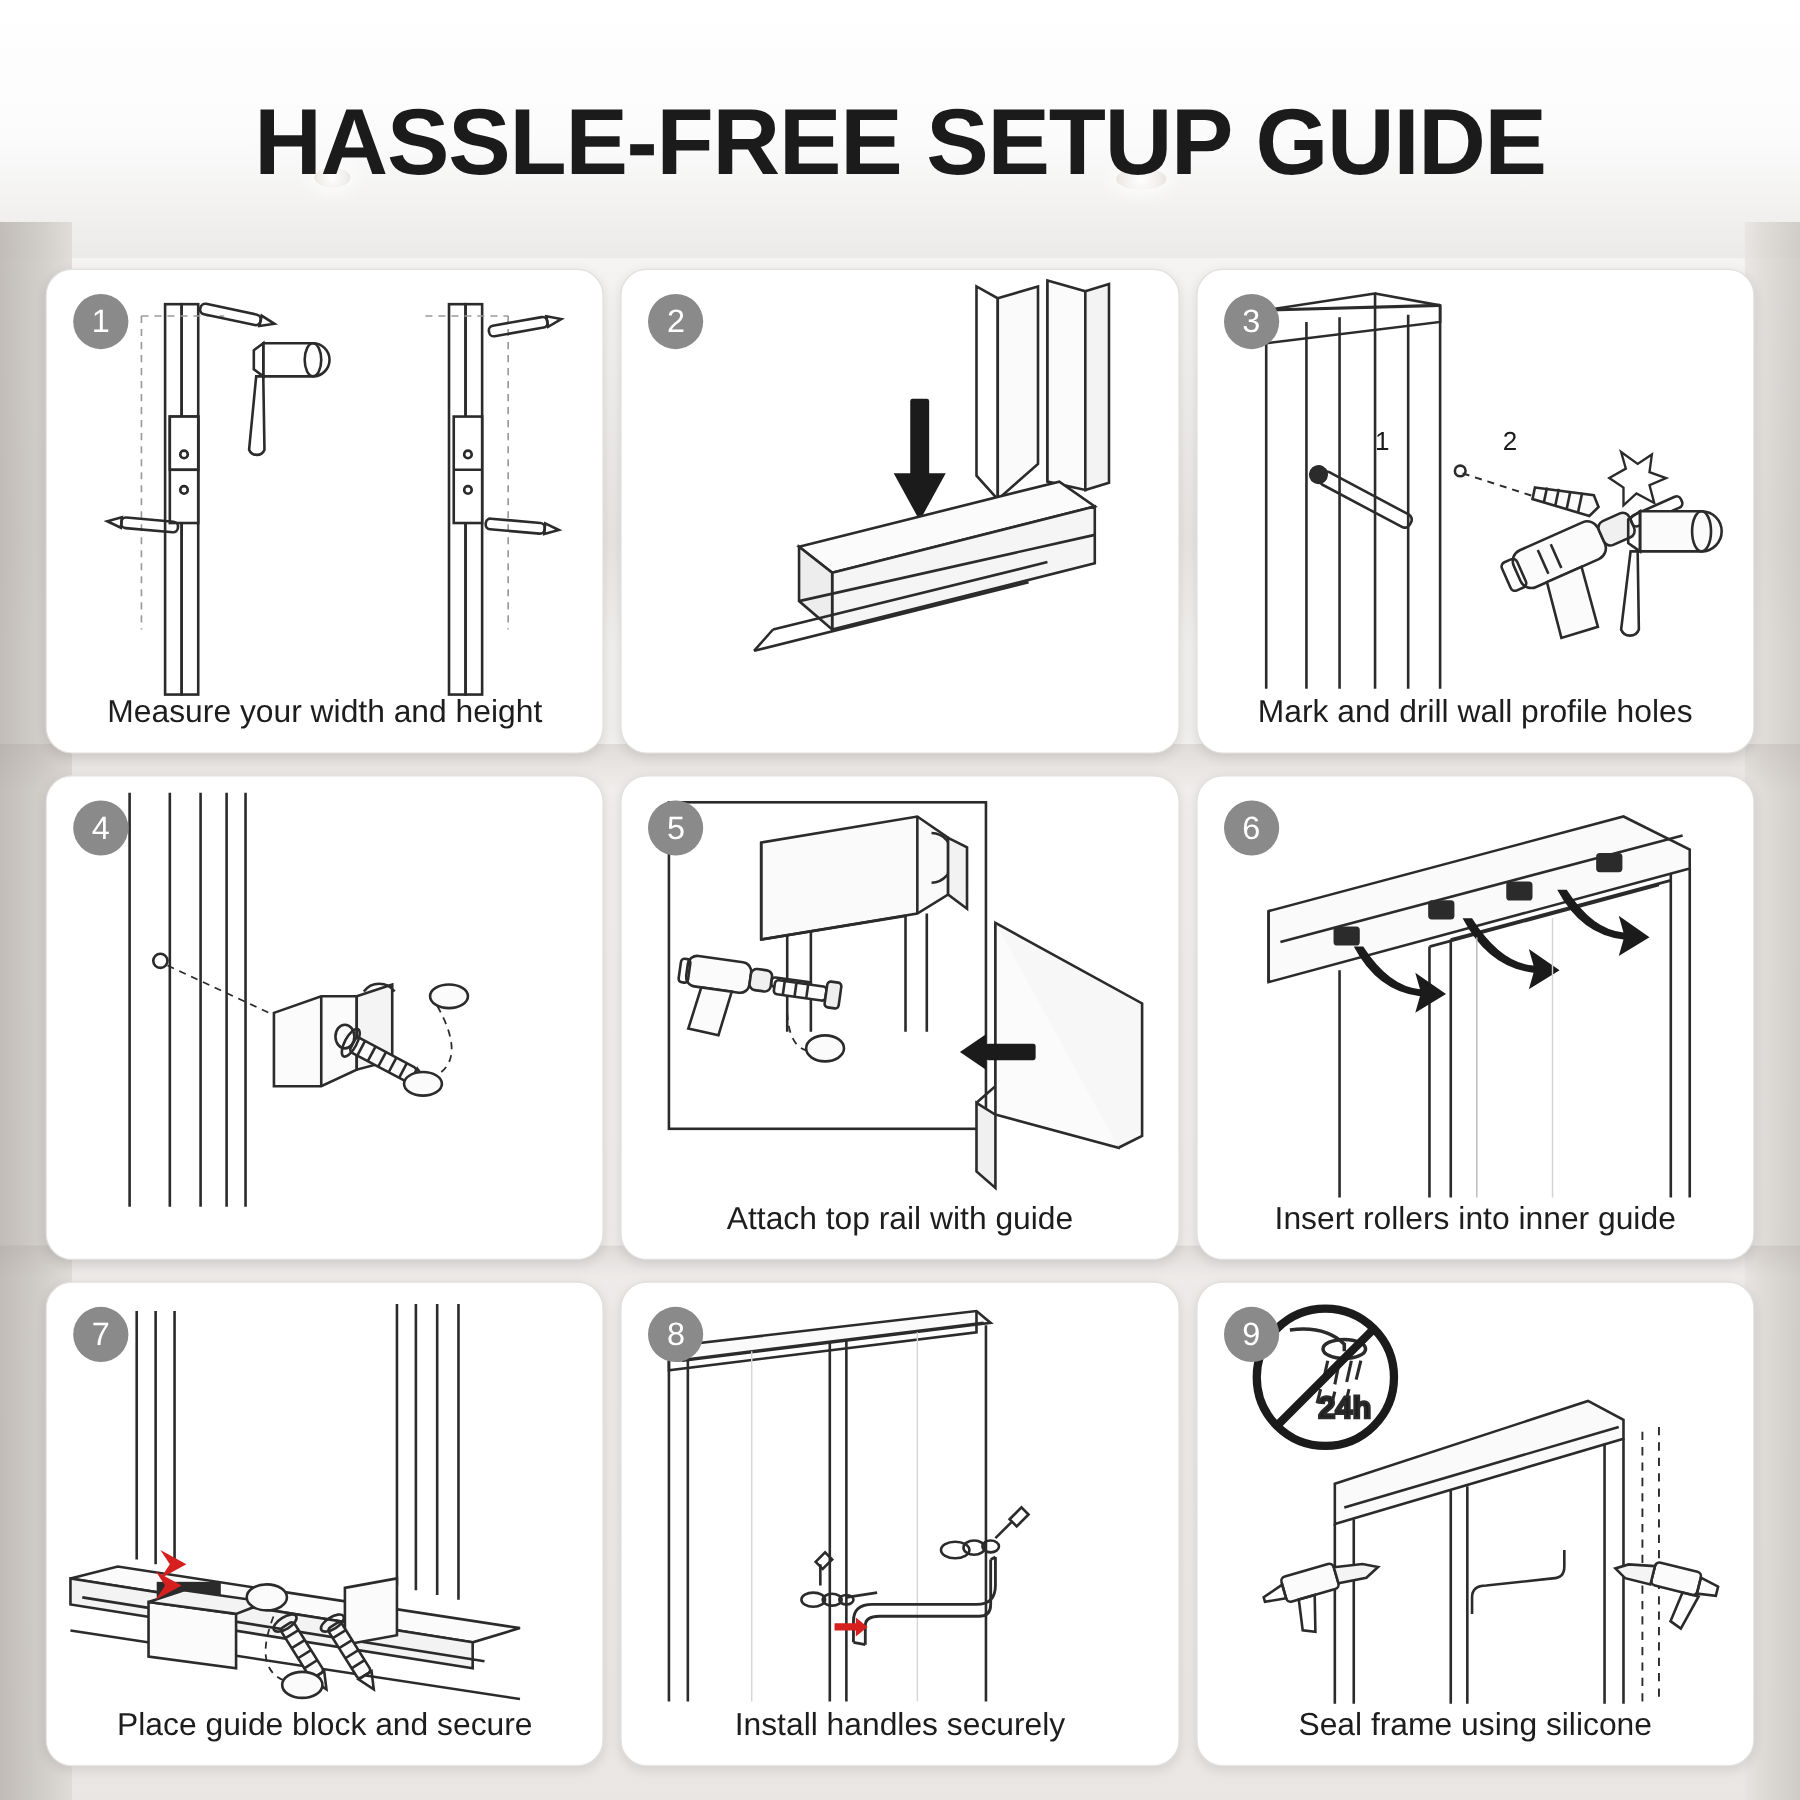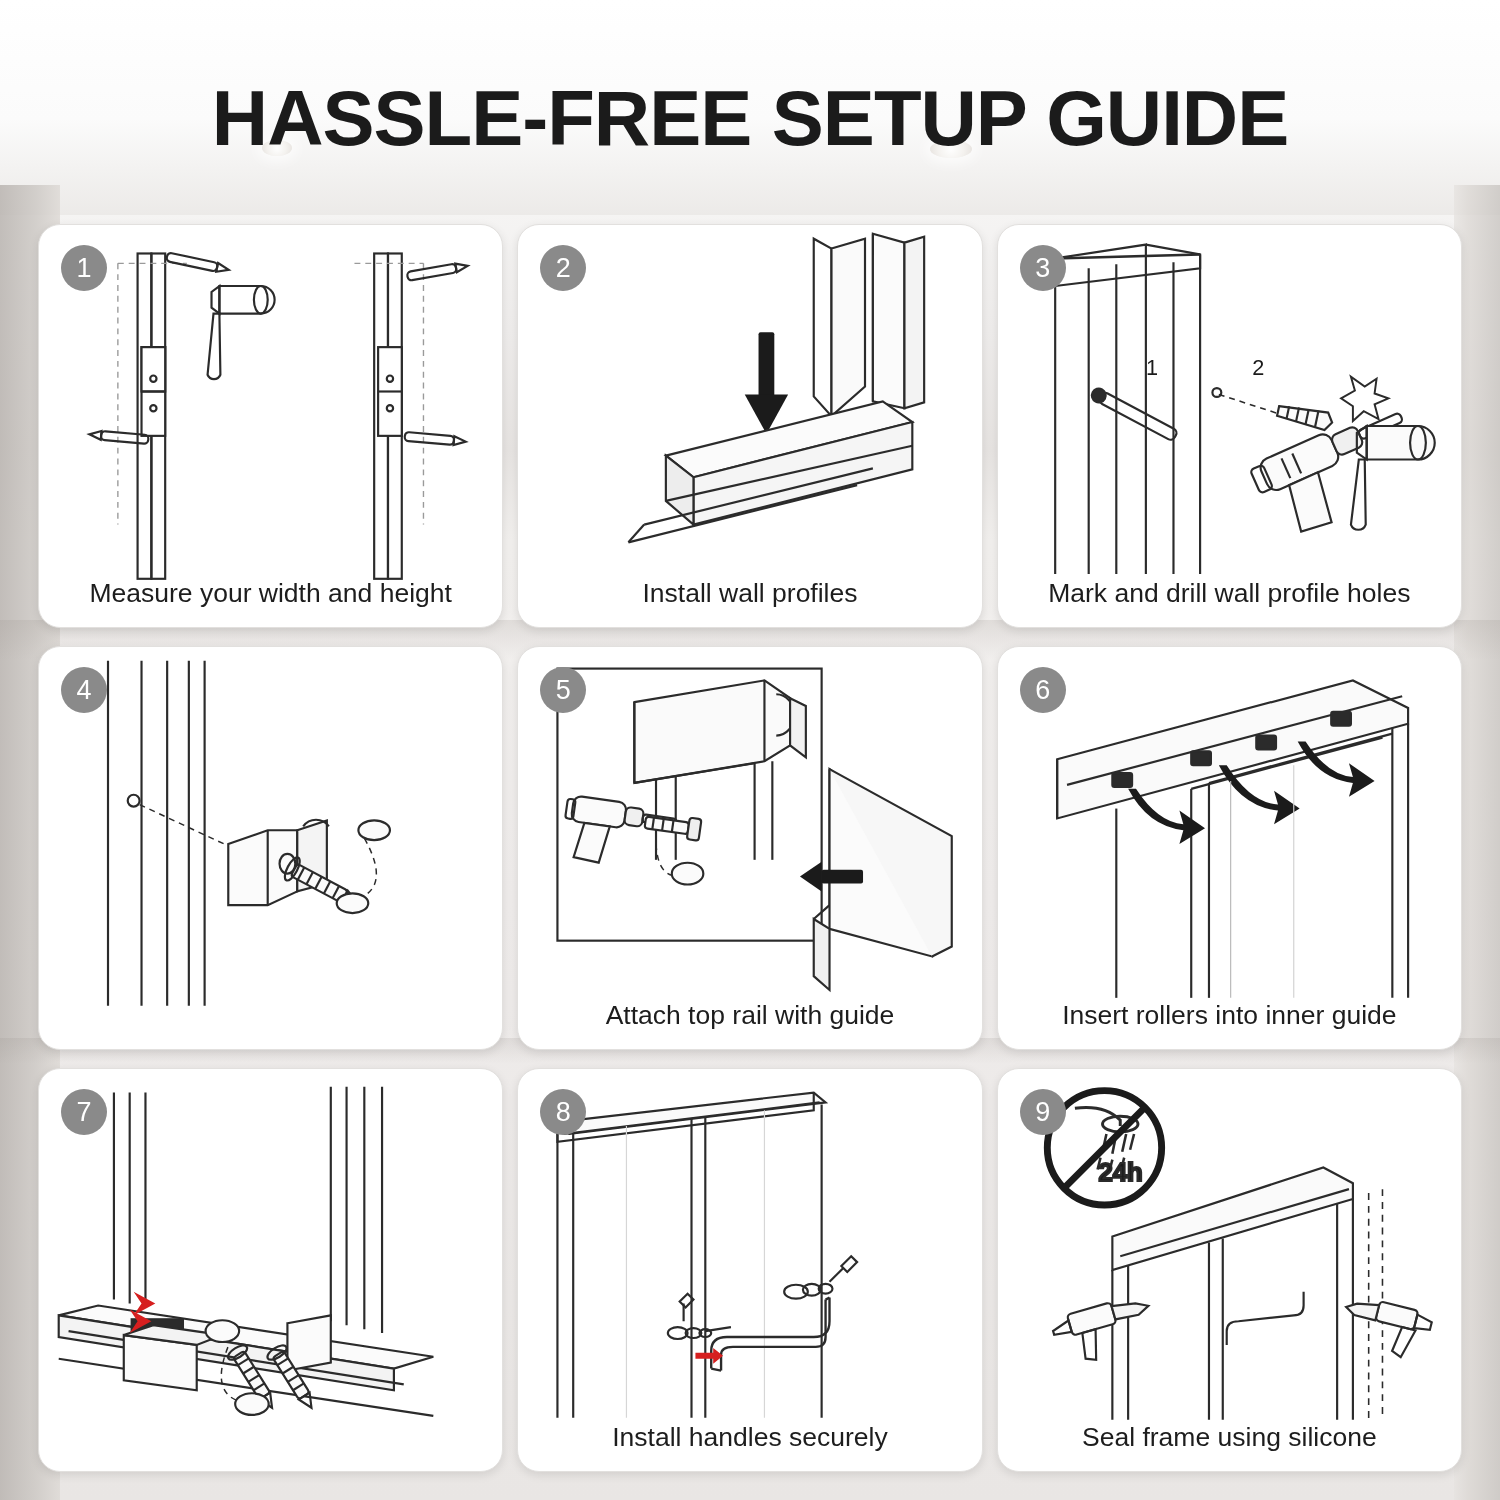--- a/index.html
+++ b/index.html
@@ -191,21 +191,20 @@
             <path d="M150 230 L370 175 L400 196 L178 252 Z" fill="#fbfbfb"></path>
             <path d="M178 252 L178 300 L400 244 L400 196 Z" fill="#f5f5f5"></path>
             <path d="M150 230 L150 276 L178 300 L178 252 Z" fill="#ededed"></path>
             <line x1="150" y1="276" x2="400" y2="220"></line>
             <line x1="128" y1="300" x2="360" y2="243"></line>
             <line x1="112" y1="318" x2="344" y2="260"></line>
             <line x1="128" y1="300" x2="112" y2="318"></line>
           </g>
         </svg>
       </div>
-      <div class="caption">Install wall profiles</div>
     </div>
 
     <div class="card">
       <div class="badge">3</div>
       <div class="art">
         <svg viewBox="0 0 470 400" preserveAspectRatio="xMidYMid meet">
           <g fill="none" stroke="#2b2b2b" stroke-width="2.2">
 
             <path d="M58 30 L150 16 L150 350"></path>
             <path d="M58 30 L58 350"></path>
@@ -455,20 +454,21 @@
             </g>
 
             <g stroke-dasharray="6 5" stroke-width="1.5">
               <path d="M196 268 Q 172 320 200 332"></path>
             </g>
             <ellipse cx="186" cy="262" rx="17" ry="11" fill="#fbfbfb"></ellipse>
             <ellipse cx="216" cy="336" rx="17" ry="11" fill="#fbfbfb"></ellipse>
           </g>
         </svg>
       </div>
+      <div class="caption">Place guide block and secure</div>
     </div>
 
     <div class="card">
       <div class="badge">8</div>
       <div class="art">
         <svg viewBox="0 0 470 400" preserveAspectRatio="xMidYMid meet">
           <g fill="none" stroke="#2b2b2b" stroke-width="2.2">
 
             <path d="M40 50 L300 20 L312 30 L52 62 Z" fill="#fafafa"></path>
             <path d="M40 50 L40 70 L300 38 L300 20"></path>

